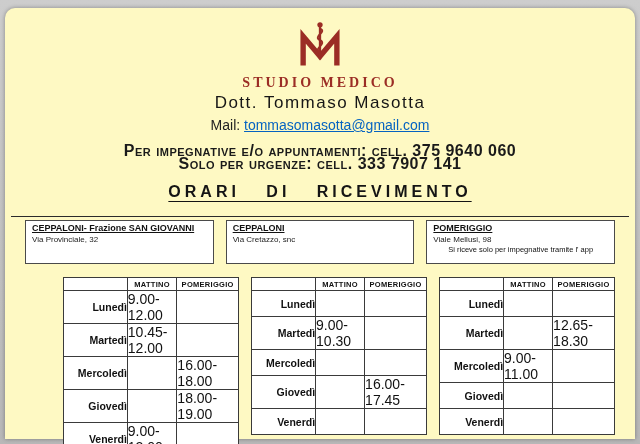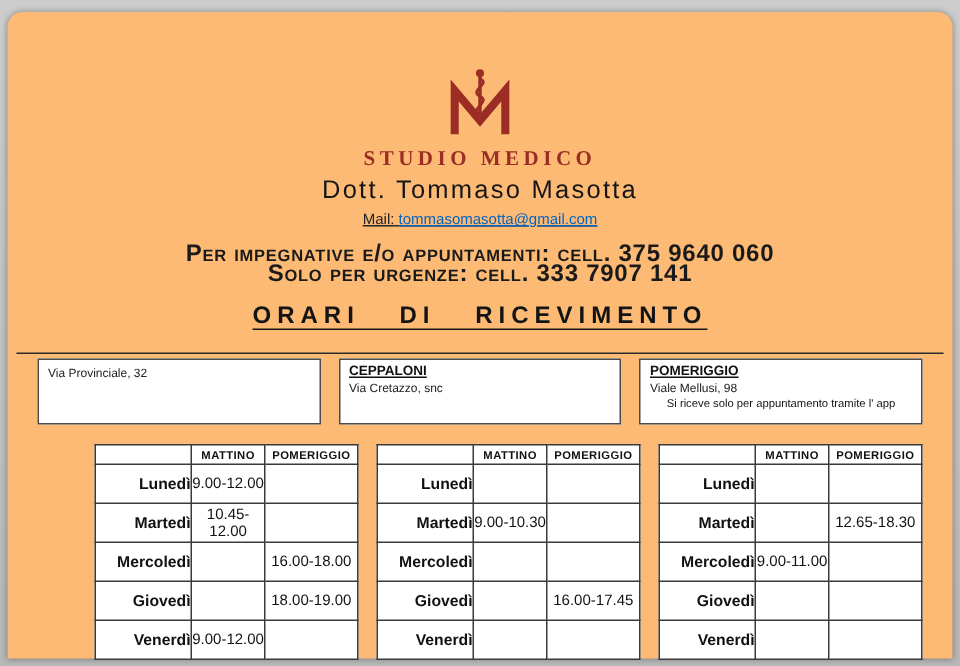--- a/index.html
+++ b/index.html
@@ -6,44 +6,44 @@
   html, body { width: 640px; height: 444px; }
   body {
     background: linear-gradient(#cdcdcd, #b8b8b8);
     font-family: "Liberation Sans", sans-serif;
     position: relative;
     overflow: hidden;
   }
   .page {
     position: absolute;
     left: 5px; right: 5px; top: 8px; bottom: 5px;
-    background: #fdba74;
+    background: #fef9c3;
     border-radius: 10px 10px 0 0;
     box-shadow: 0 0 4px rgba(0,0,0,.35);
-    padding-top: 32px;
+    padding-top: 8px;
     text-align: center;
     color: #111;
   }
   .logo-wrap { height: 56px; }
   .logo-wrap svg { width: 46px; height: 56px; }
   .studio-name {
     margin-top: 3px;
     font-family: "Liberation Serif", serif;
     font-size: 14px;
     letter-spacing: 3px;
     color: #9b2d25;
     font-weight: 600;
   }
   .doctor-name {
     margin-top: 2px;
     font-size: 17px;
     letter-spacing: 1.5px;
     color: #161616;
   }
-  .mail-line { margin-top: 4px; font-size: 10px; color: #222; text-decoration: underline; }
+  .mail-line { margin-top: 4px; font-size: 14px; color: #222; }
   .mail-line a { color: #0563c1; text-decoration: underline; cursor: pointer; }
   .contact-block { margin-top: 11px; }
   .contact-line {
     font-size: 16px;
     font-weight: 700;
     font-variant: small-caps;
     letter-spacing: .5px;
     line-height: 13px;
     color: #1a1a1a;
   }
@@ -89,21 +89,21 @@
     height: 13px;
     letter-spacing: .3px;
   }
   td.day {
     font-size: 10.5px;
     font-weight: 700;
     padding-left: 6px;
     height: 26px;
     text-align: right;
   }
-  td.time { font-size: 10px; text-align: center; color: #111; }
+  td.time { font-size: 14px; text-align: left; color: #111; }
   col.c-day { width: 66px; }
   col.c-mat { width: 52px; }
   col.c-pom { width: 64px; }
 </style>
 </head>
 <body>
 
 <div class="page">
 
   <div class="logo-wrap">
@@ -127,30 +127,31 @@
     <div class="contact-line">Per impegnative e/o appuntamenti: cell. 375 9640 060</div>
     <div class="contact-line">Solo per urgenze: cell. 333 7907 141</div>
   </div>
 
   <div class="page-title">ORARI DI RICEVIMENTO</div>
 
   <hr class="rule">
 
   <div class="cols">
     <div class="locbox">
+      <div class="loc-name">CEPPALONI- Frazione SAN GIOVANNI</div>
       <div class="loc-address">Via Provinciale, 32</div>
     </div>
     <div class="locbox">
       <div class="loc-name">CEPPALONI</div>
       <div class="loc-address">Via Cretazzo, snc</div>
     </div>
     <div class="locbox">
       <div class="loc-name">POMERIGGIO</div>
       <div class="loc-address">Viale Mellusi, 98</div>
-      <div class="loc-note">Si riceve solo per appuntamento tramite l' app</div>
+      <div class="loc-note">Si riceve solo per impegnative tramite l' app</div>
     </div>
   </div>
 
   <div class="cols tables-row">
 
     <div>
       <table class="sched">
         <colgroup>
             <col class="c-day">
             <col class="c-mat">

